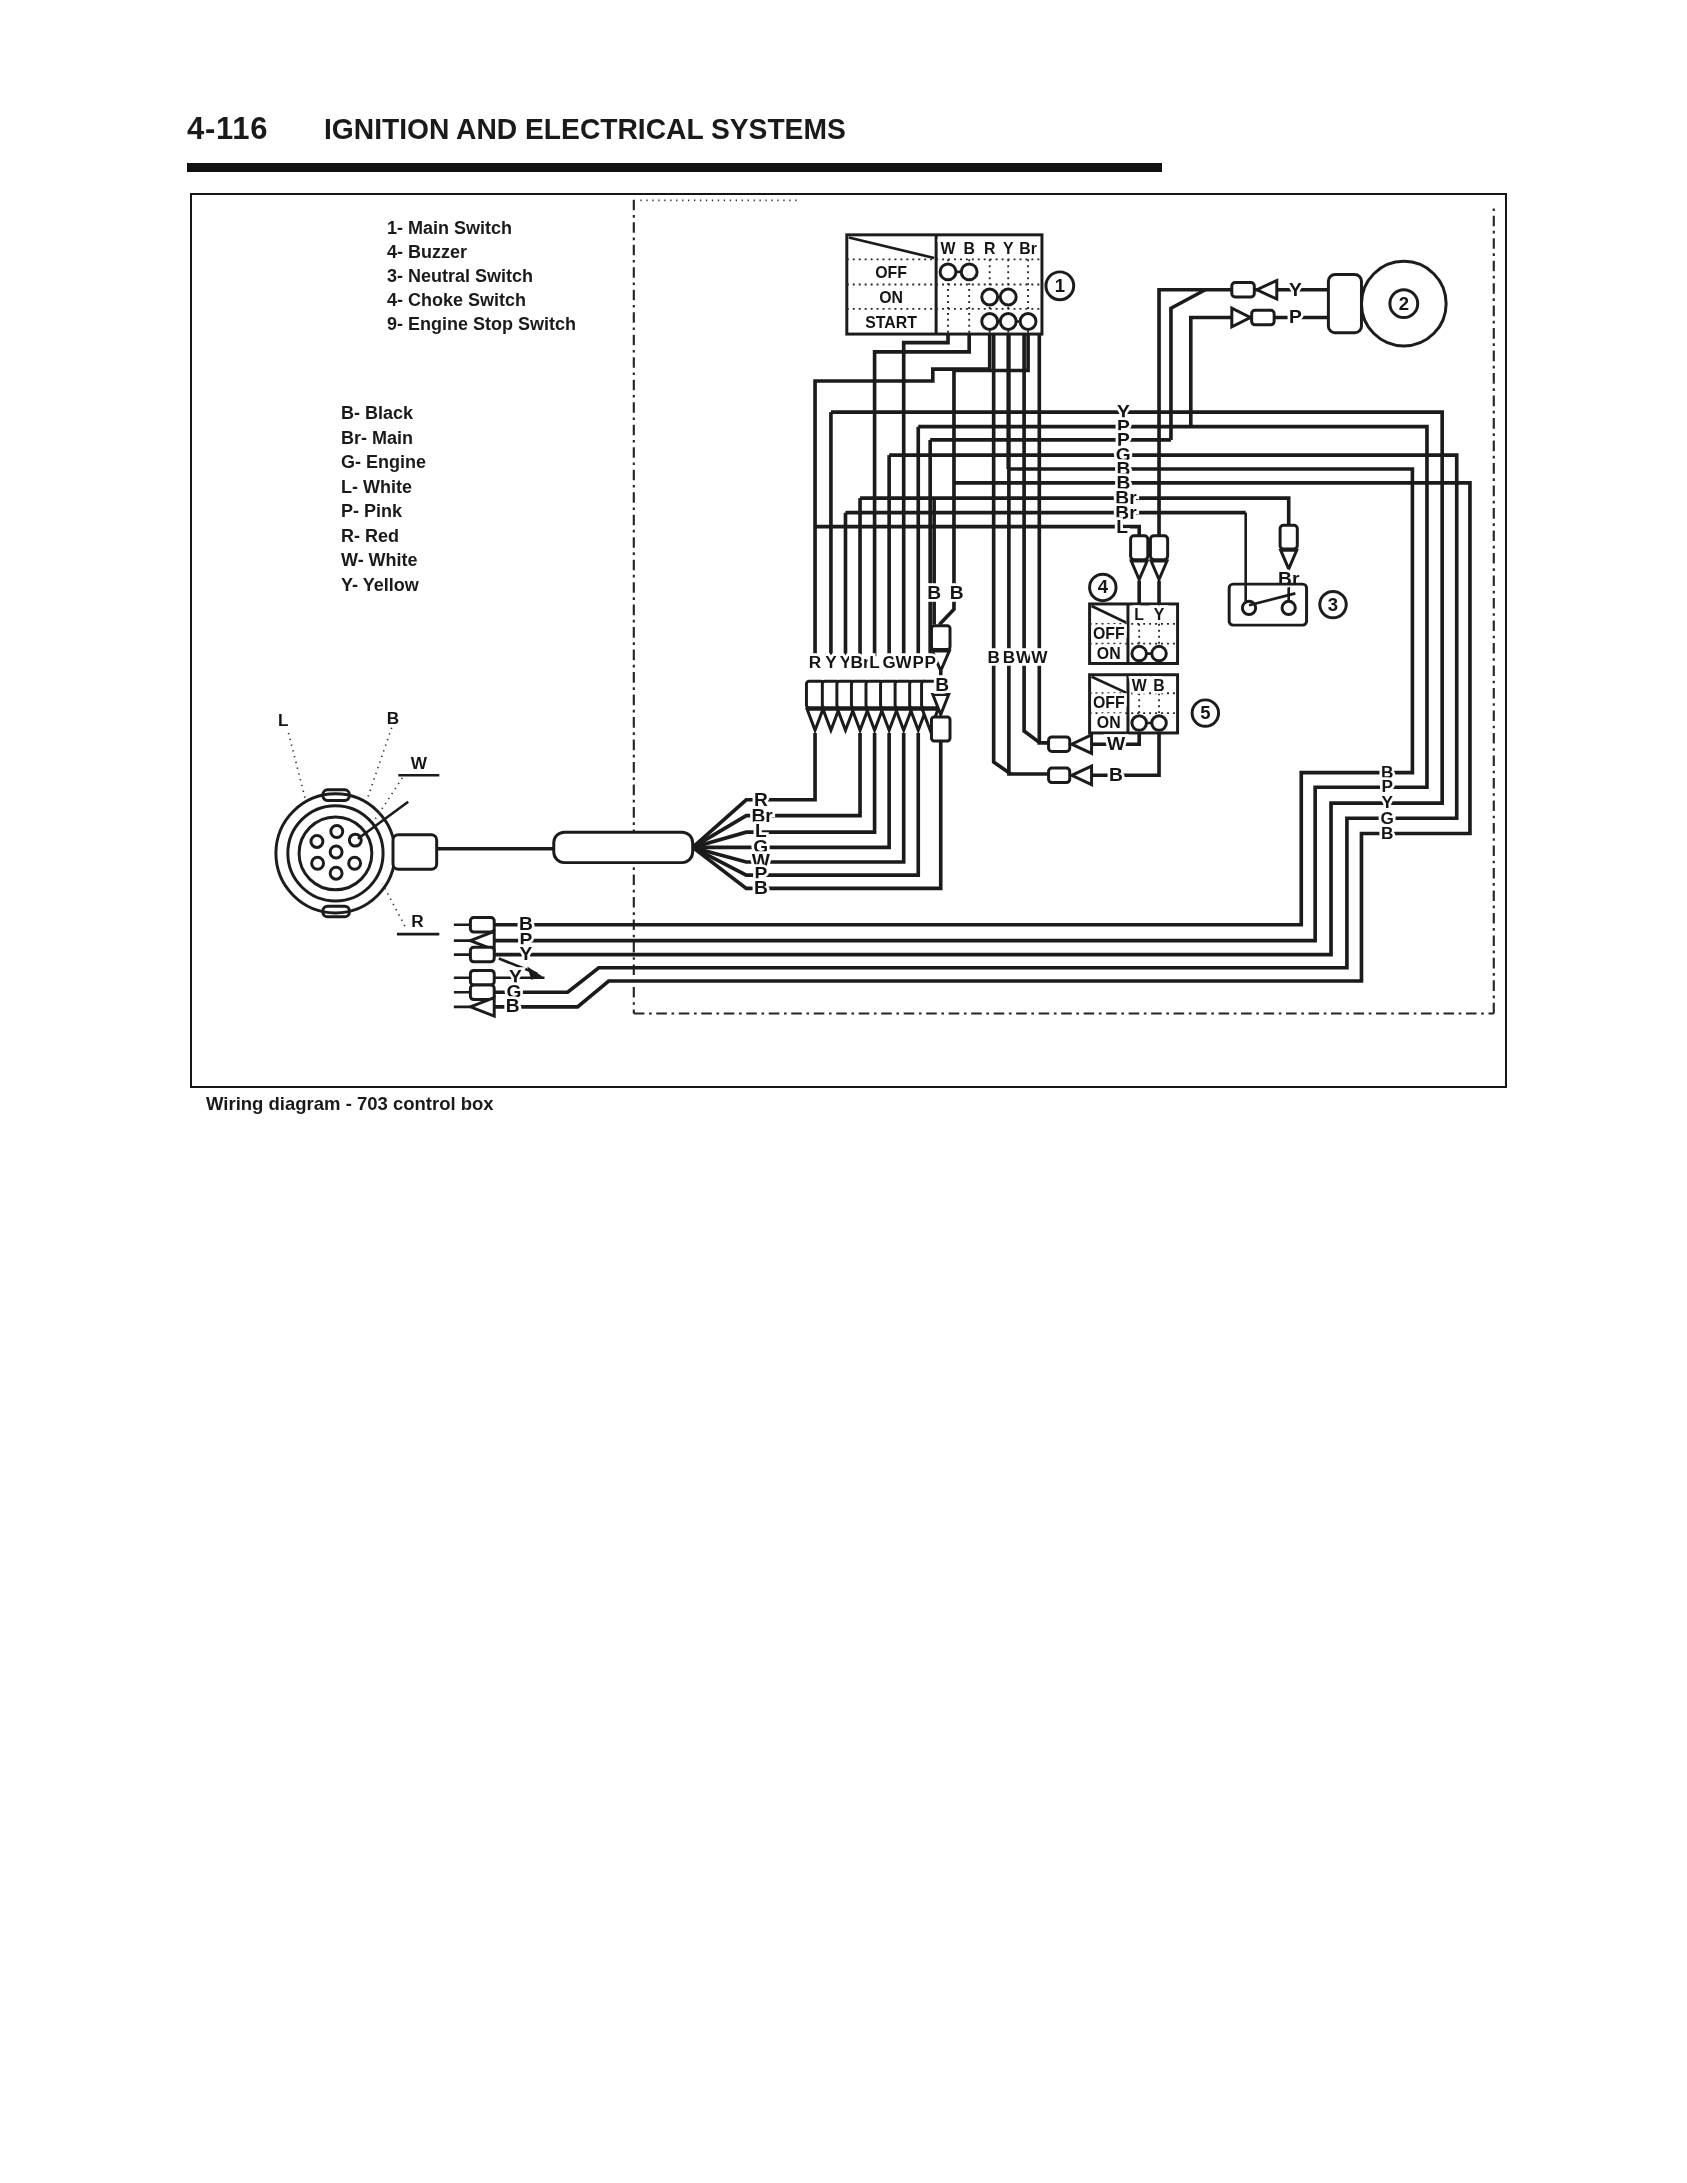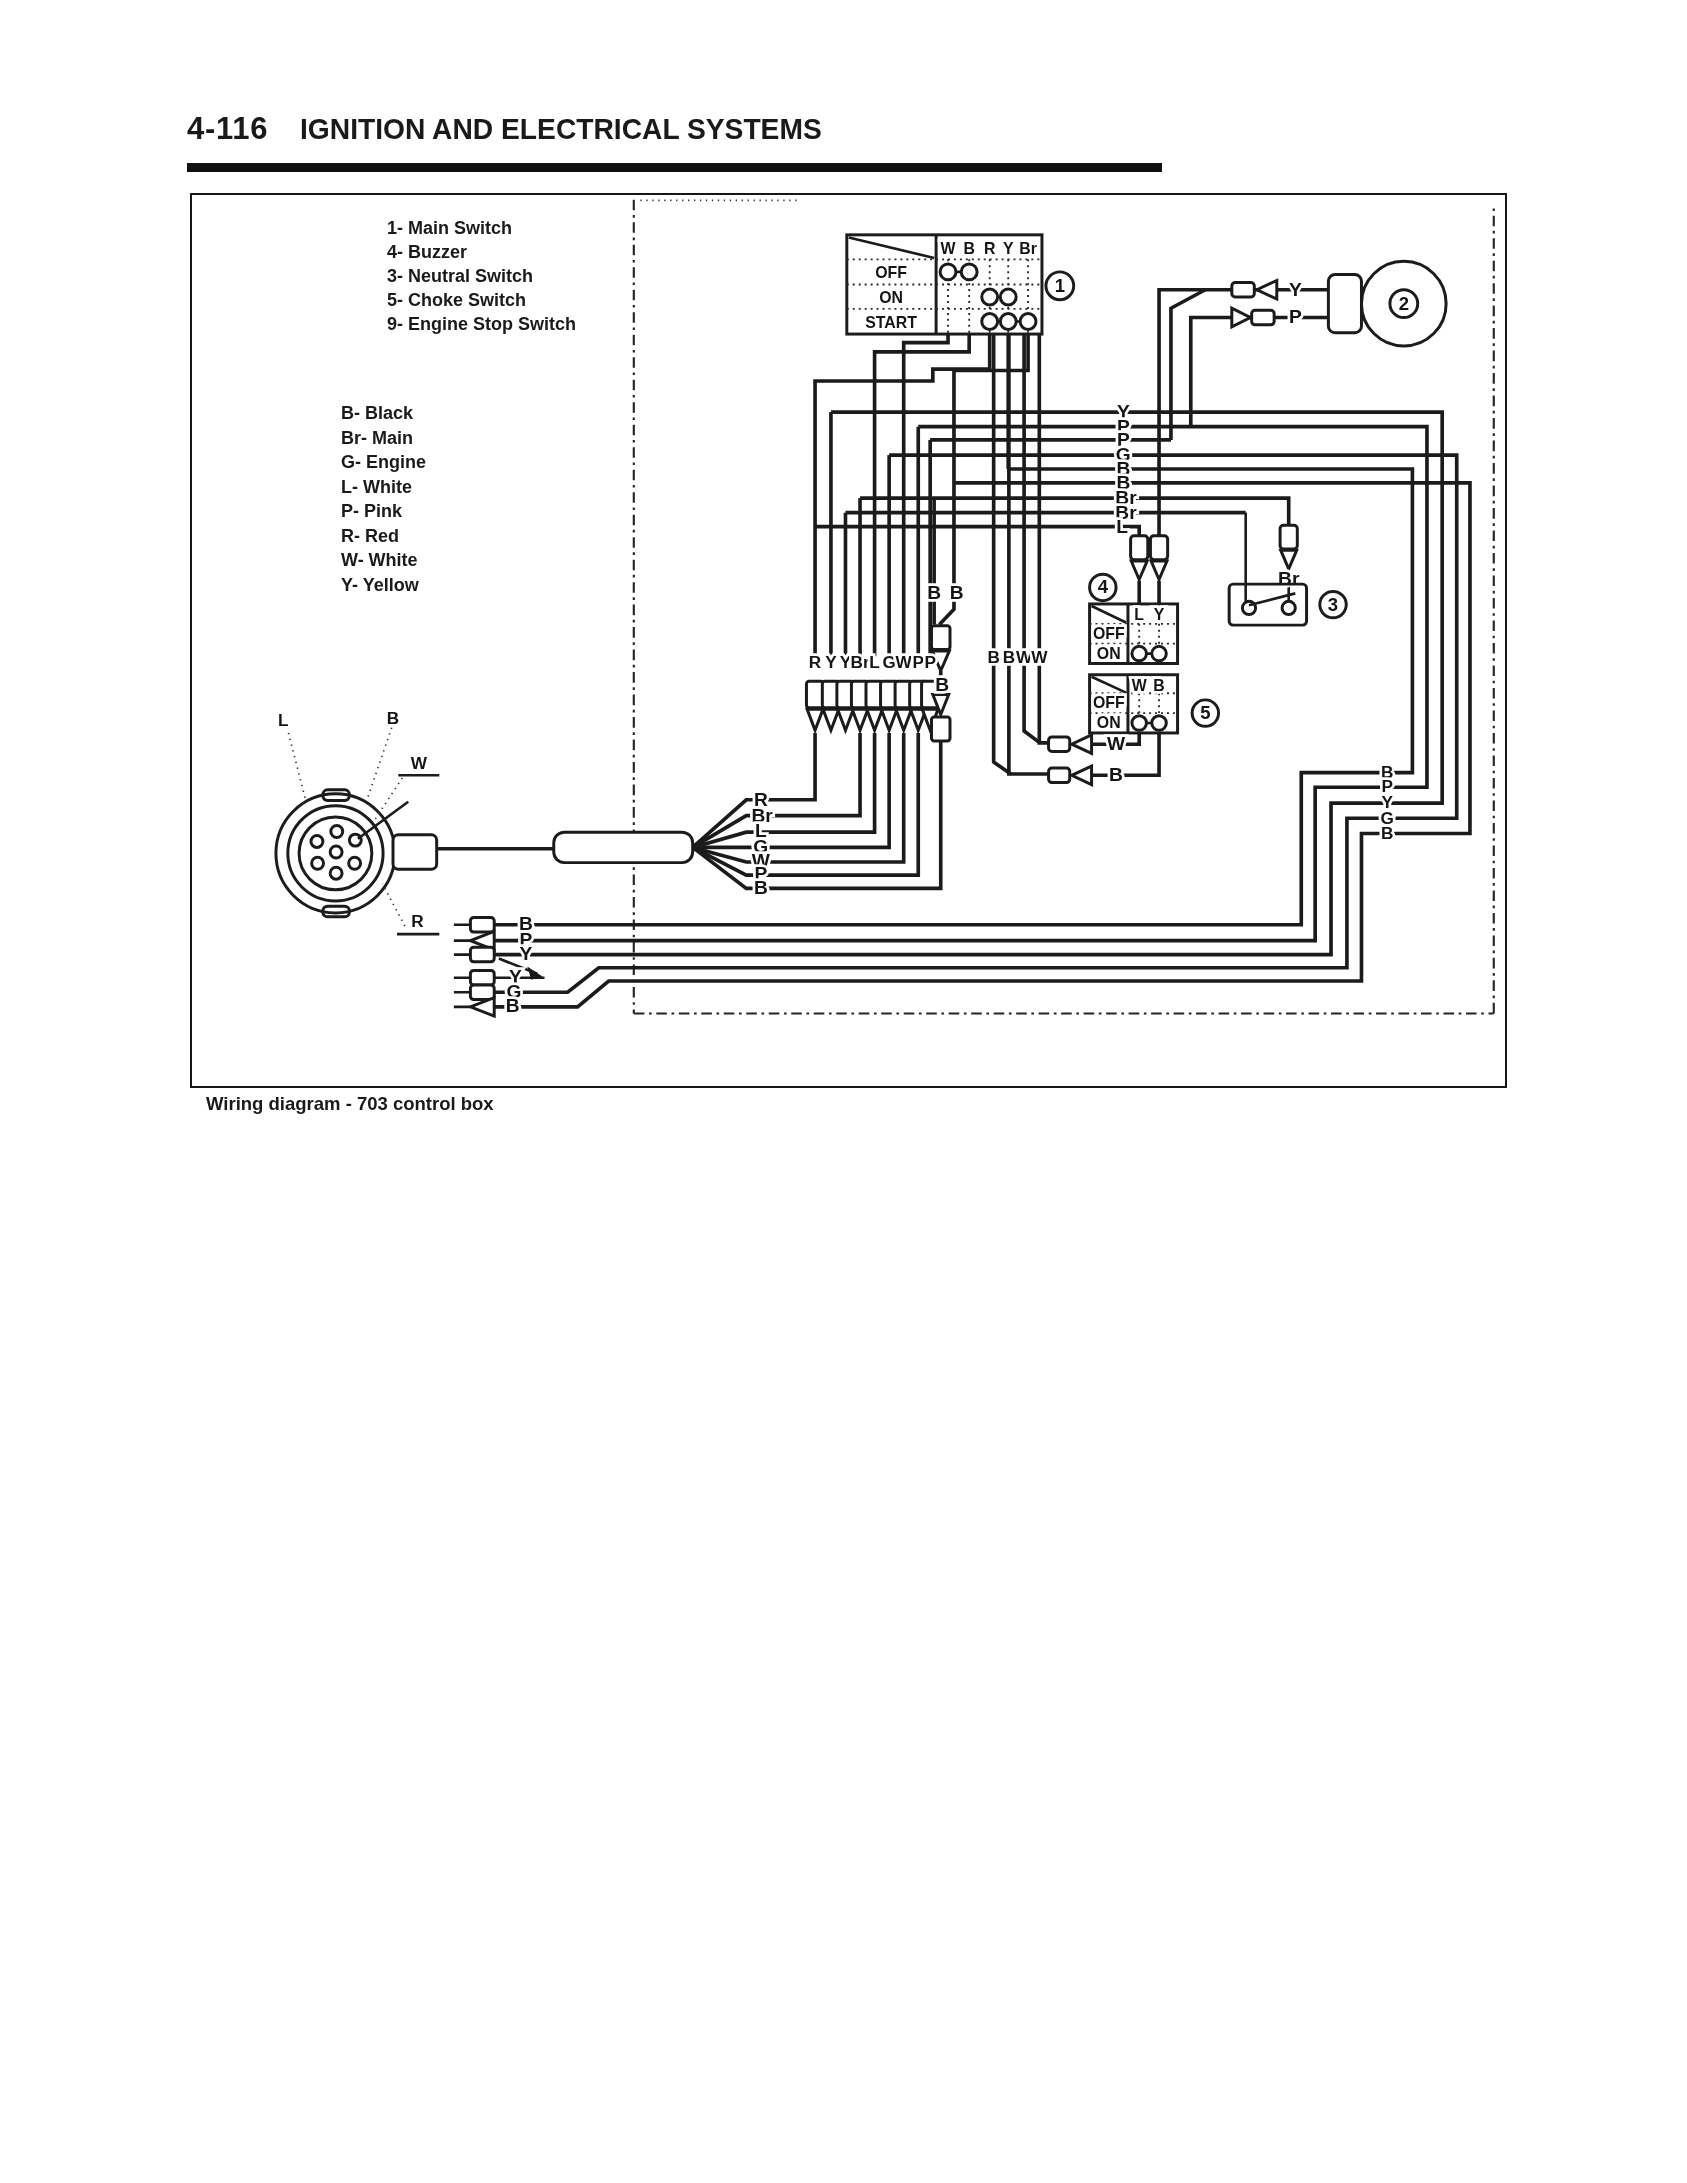--- a/index.html
+++ b/index.html
@@ -1,18 +1,18 @@
 <!DOCTYPE html>
 <html style="font-size:10.6px"><head>
 <meta charset="utf-8">
 <style>
   html,body{margin:0;padding:0;background:#ffffff;}
   .page{position:relative;width:1687px;height:2183px;background:#ffffff;overflow:hidden;
         font-family:"Liberation Sans", sans-serif;color:#1a1a1a;}
-  .hdr{position:absolute;left:187px;top:111px;display:flex;align-items:baseline;gap:32px;}
+  .hdr{position:absolute;left:187px;top:111px;display:flex;align-items:baseline;gap:56px;}
   .hdr .num{font-size:31px;font-weight:bold;letter-spacing:0.7px;}
   .hdr .ttl{font-size:30px;font-weight:bold;transform:scaleX(.94);transform-origin:left;letter-spacing:0px;white-space:nowrap;}
   .hdr-bar{position:absolute;left:187px;top:163px;width:975px;height:8.6px;background:#111;}
   .frame{position:absolute;left:190px;top:193px;width:1313px;height:891px;border:2px solid #161616;}
   .legend{position:absolute;left:339px;top:216px;font-size:18px;font-weight:bold;line-height:24px;white-space:pre;margin-left:48px;}
   .legend2{position:absolute;left:341px;top:356px;font-size:18px;font-weight:bold;line-height:24.5px;white-space:pre;margin-top:45px;}
   .caption{position:absolute;left:206px;top:1053px;font-size:18.5px;font-weight:bold;margin-top:40px;}
   svg{position:absolute;left:0;top:0;}
   .w{fill:none;stroke:#1b1b1b;stroke-width:5.5;}
   .w4{fill:none;stroke:#1b1b1b;stroke-width:4;}
@@ -34,21 +34,21 @@
 <div class="page">
 
   <div class="hdr">
     <span class="num">4-116</span>
     <span class="ttl">IGNITION AND ELECTRICAL SYSTEMS</span>
   </div>
   <div class="hdr-bar"></div>
 
   <div class="frame"></div>
 
-  <div class="legend"><div>1- Main Switch</div><div>4- Buzzer</div><div>3- Neutral Switch</div><div>5- Choke Switch</div><div>9- Engine Stop Switch</div></div>
+  <div class="legend"><div>1- Main Switch</div><div>4- Buzzer</div><div>3- Neutral Switch</div><div>4- Choke Switch</div><div>9- Engine Stop Switch</div></div>
 
   <div class="legend2"><div>B- Black</div><div>Br- Main</div><div>G- Engine</div><div>L- White</div><div>P- Pink</div><div>R- Red</div><div>W- White</div><div>Y- Yellow</div></div>
 
   <div class="caption">Wiring diagram - 703 control box</div>
 
   <svg width="1687" height="2183" viewBox="0 0 2550 3300">
 
     <g>
       <path class="bnd" d="M958,302 V1532"></path>
       <path class="bnd" d="M958,1532 H2258"></path>

